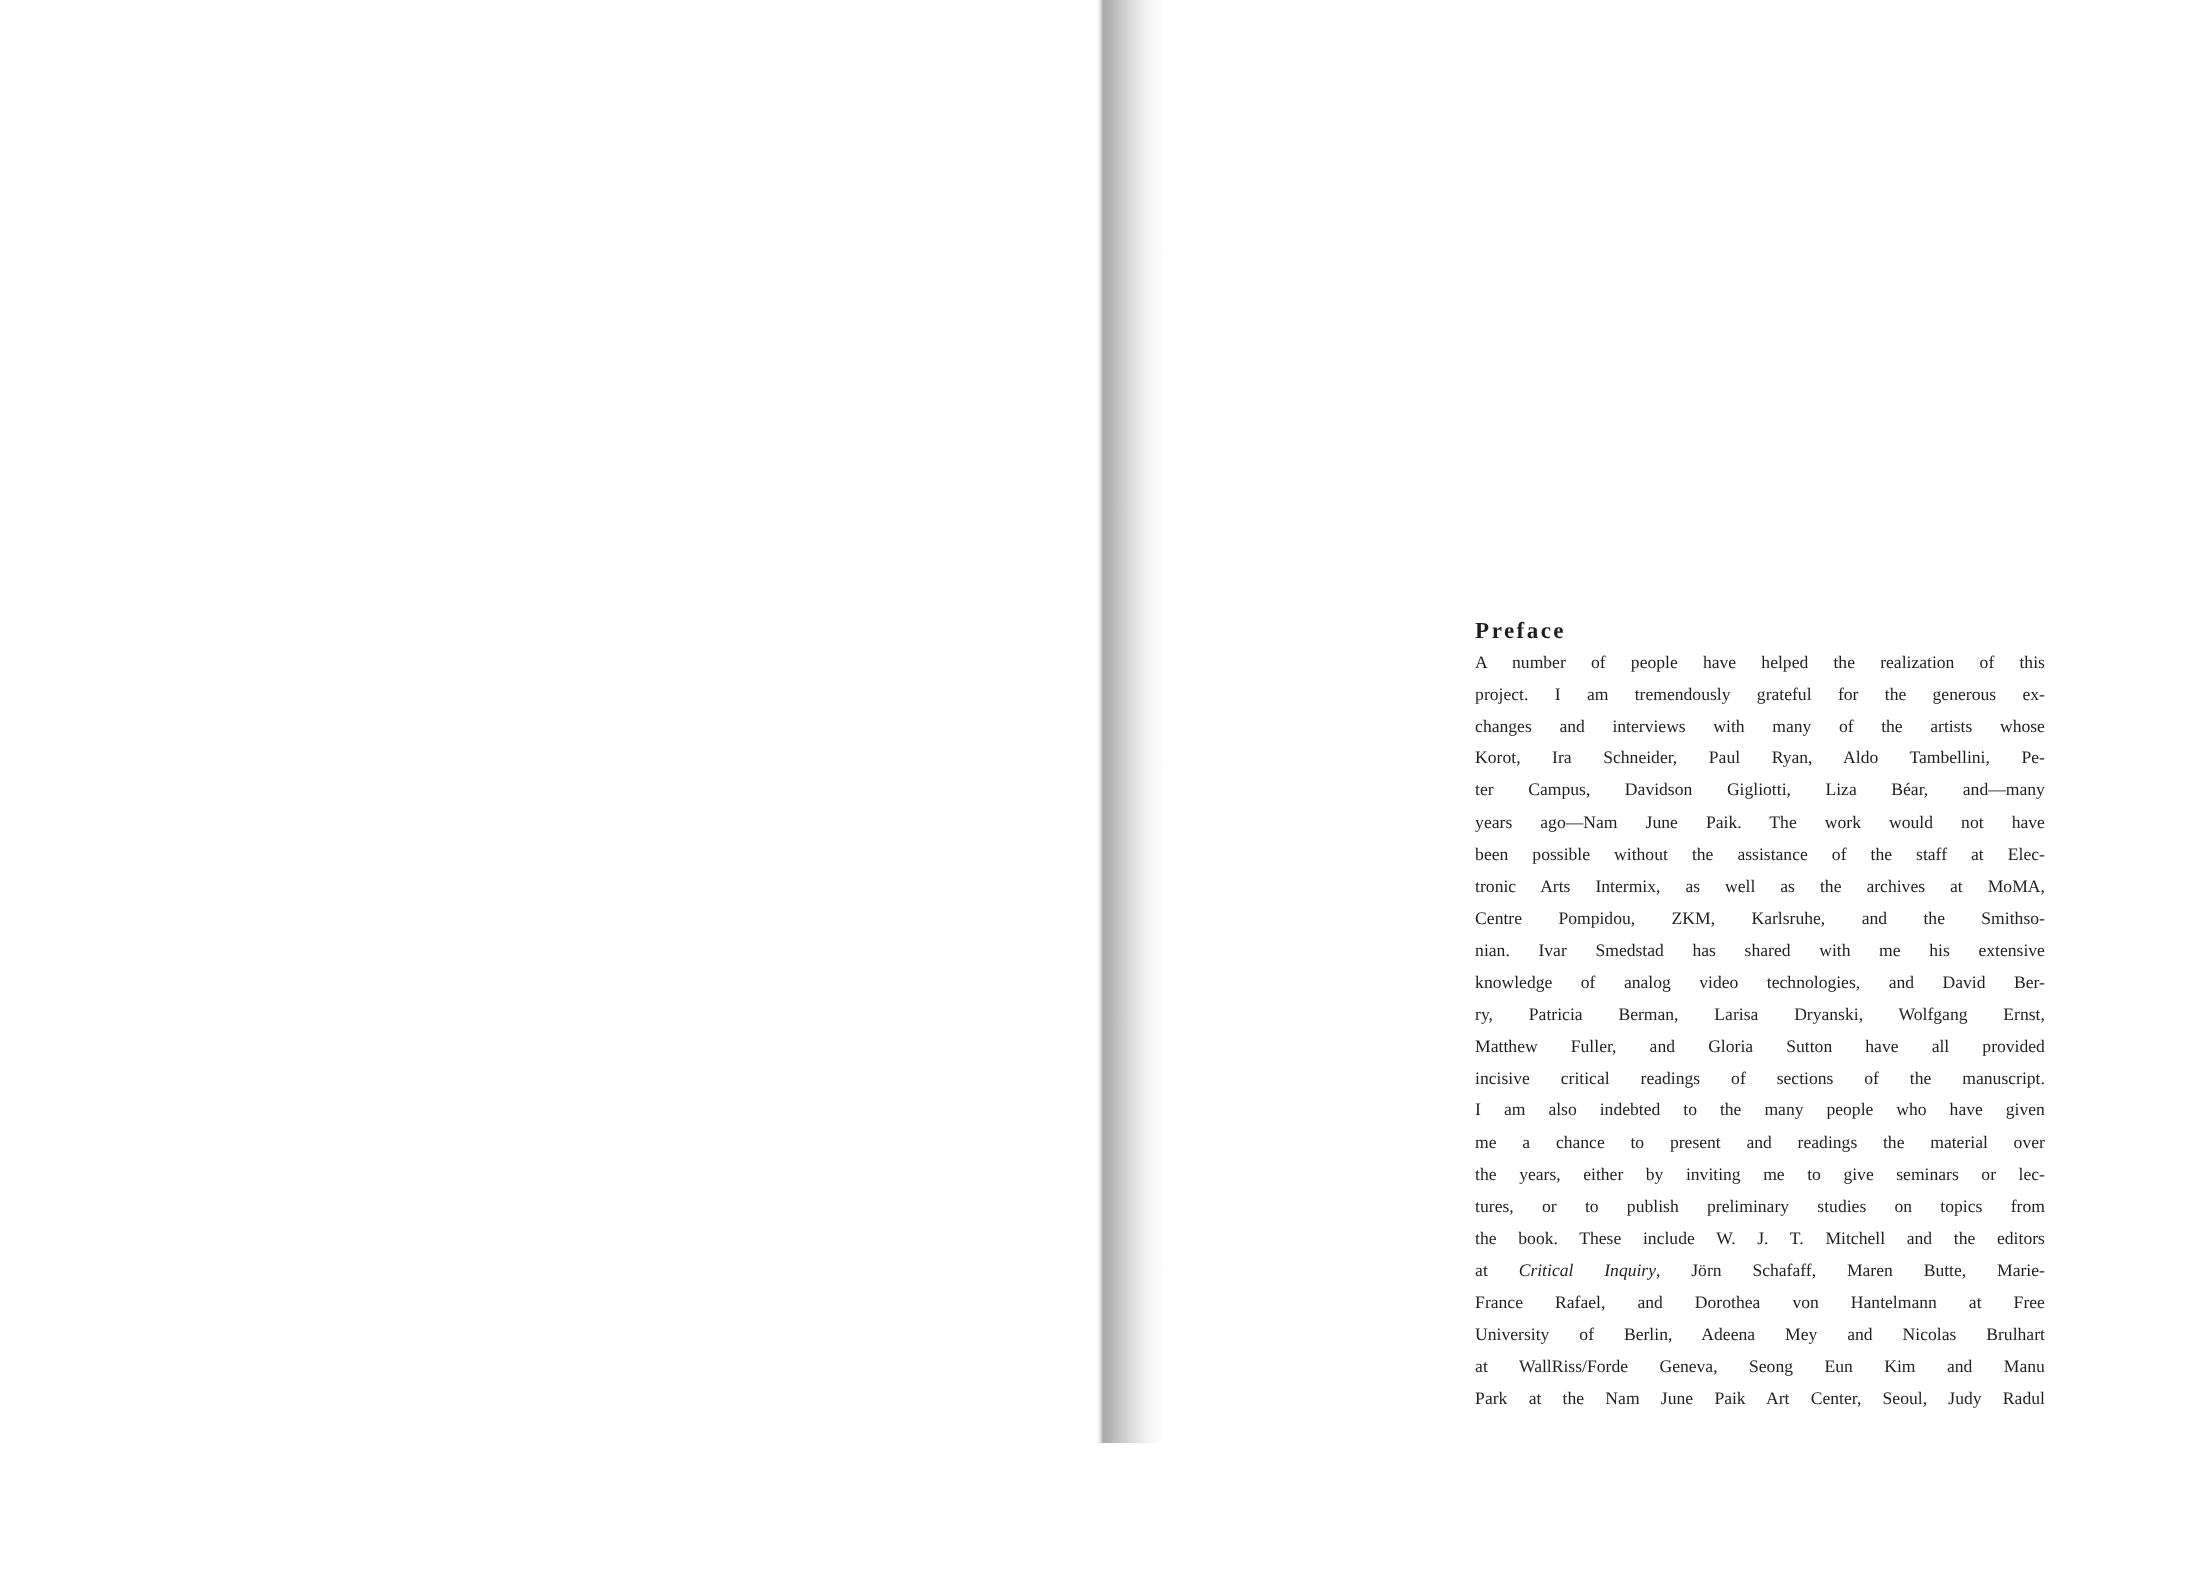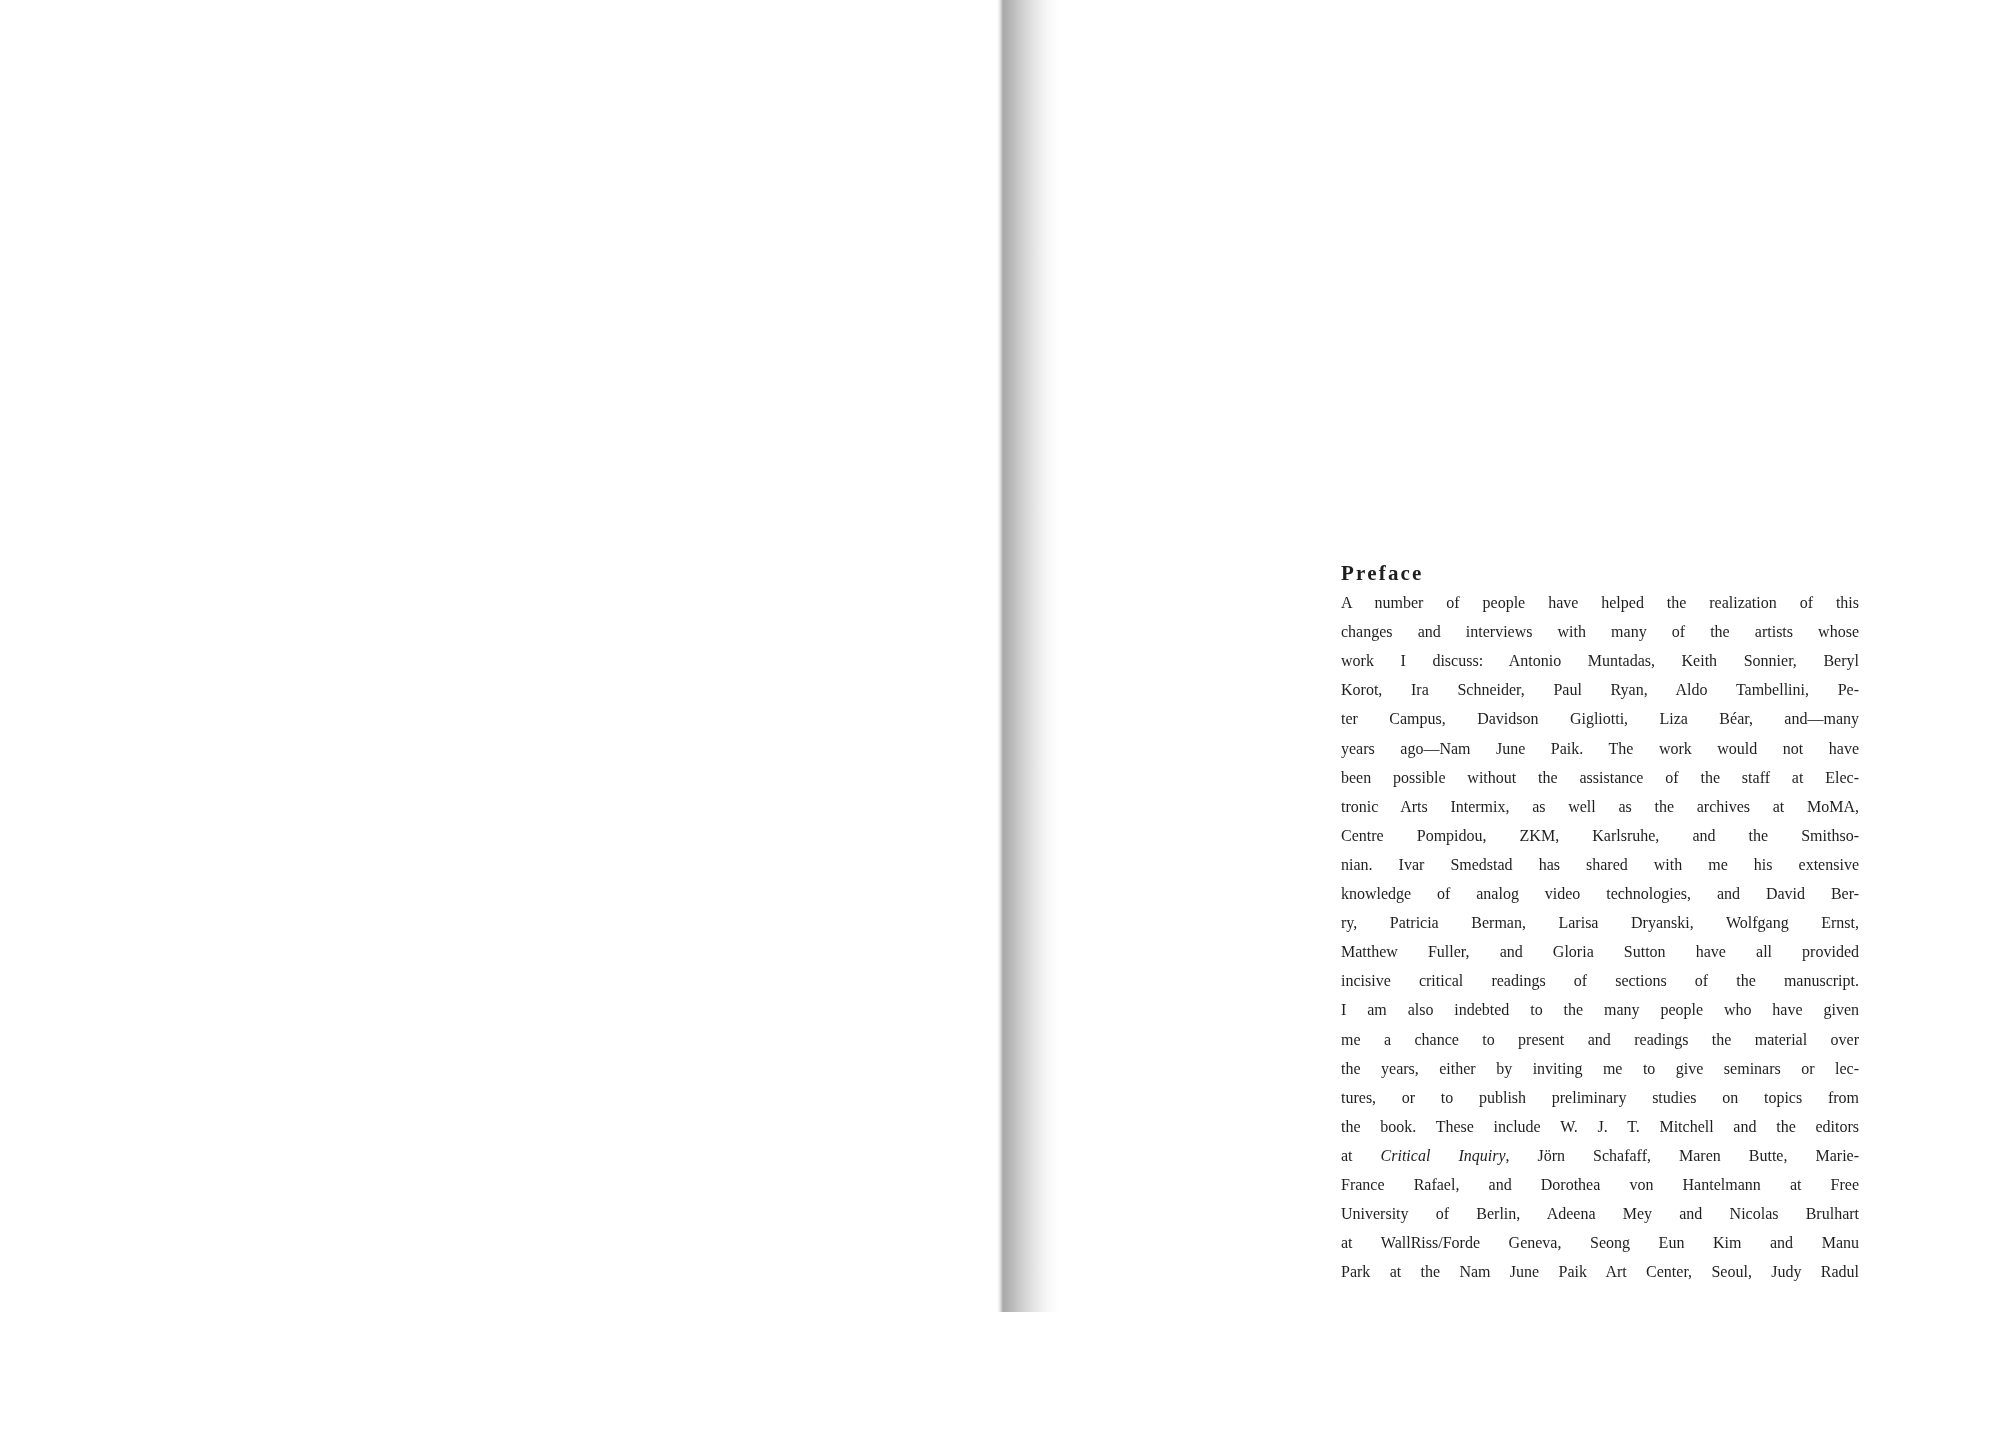--- a/index.html
+++ b/index.html
@@ -90,22 +90,22 @@
   <div id="left-page"></div>
 
   <div id="spine-gradient"></div>
 
   <div id="right-page"></div>
 
   <div id="preface-text-block">
     <div class="heading">Preface</div>
     <div id="body-lines">
         <div class="text-line">A number of people have helped the realization of this</div>
+        <div class="text-line">project. I am tremendously grateful for the generous ex-</div>
         <div class="text-line">changes and interviews with many of the artists whose</div>
-        <div class="text-line">work I discuss: Antonio Muntadas, Keith Sonnier, Beryl</div>
         <div class="text-line">Korot, Ira Schneider, Paul Ryan, Aldo Tambellini, Pe-</div>
         <div class="text-line">ter Campus, Davidson Gigliotti, Liza Béar, and—many</div>
         <div class="text-line">years ago—Nam June Paik. The work would not have</div>
         <div class="text-line">been possible without the assistance of the staff at Elec-</div>
         <div class="text-line">tronic Arts Intermix, as well as the archives at MoMA,</div>
         <div class="text-line">Centre Pompidou, ZKM, Karlsruhe, and the Smithso-</div>
         <div class="text-line">nian. Ivar Smedstad has shared with me his extensive</div>
         <div class="text-line">knowledge of analog video technologies, and David Ber-</div>
         <div class="text-line">ry, Patricia Berman, Larisa Dryanski, Wolfgang Ernst,</div>
         <div class="text-line">Matthew Fuller, and Gloria Sutton have all provided</div>

